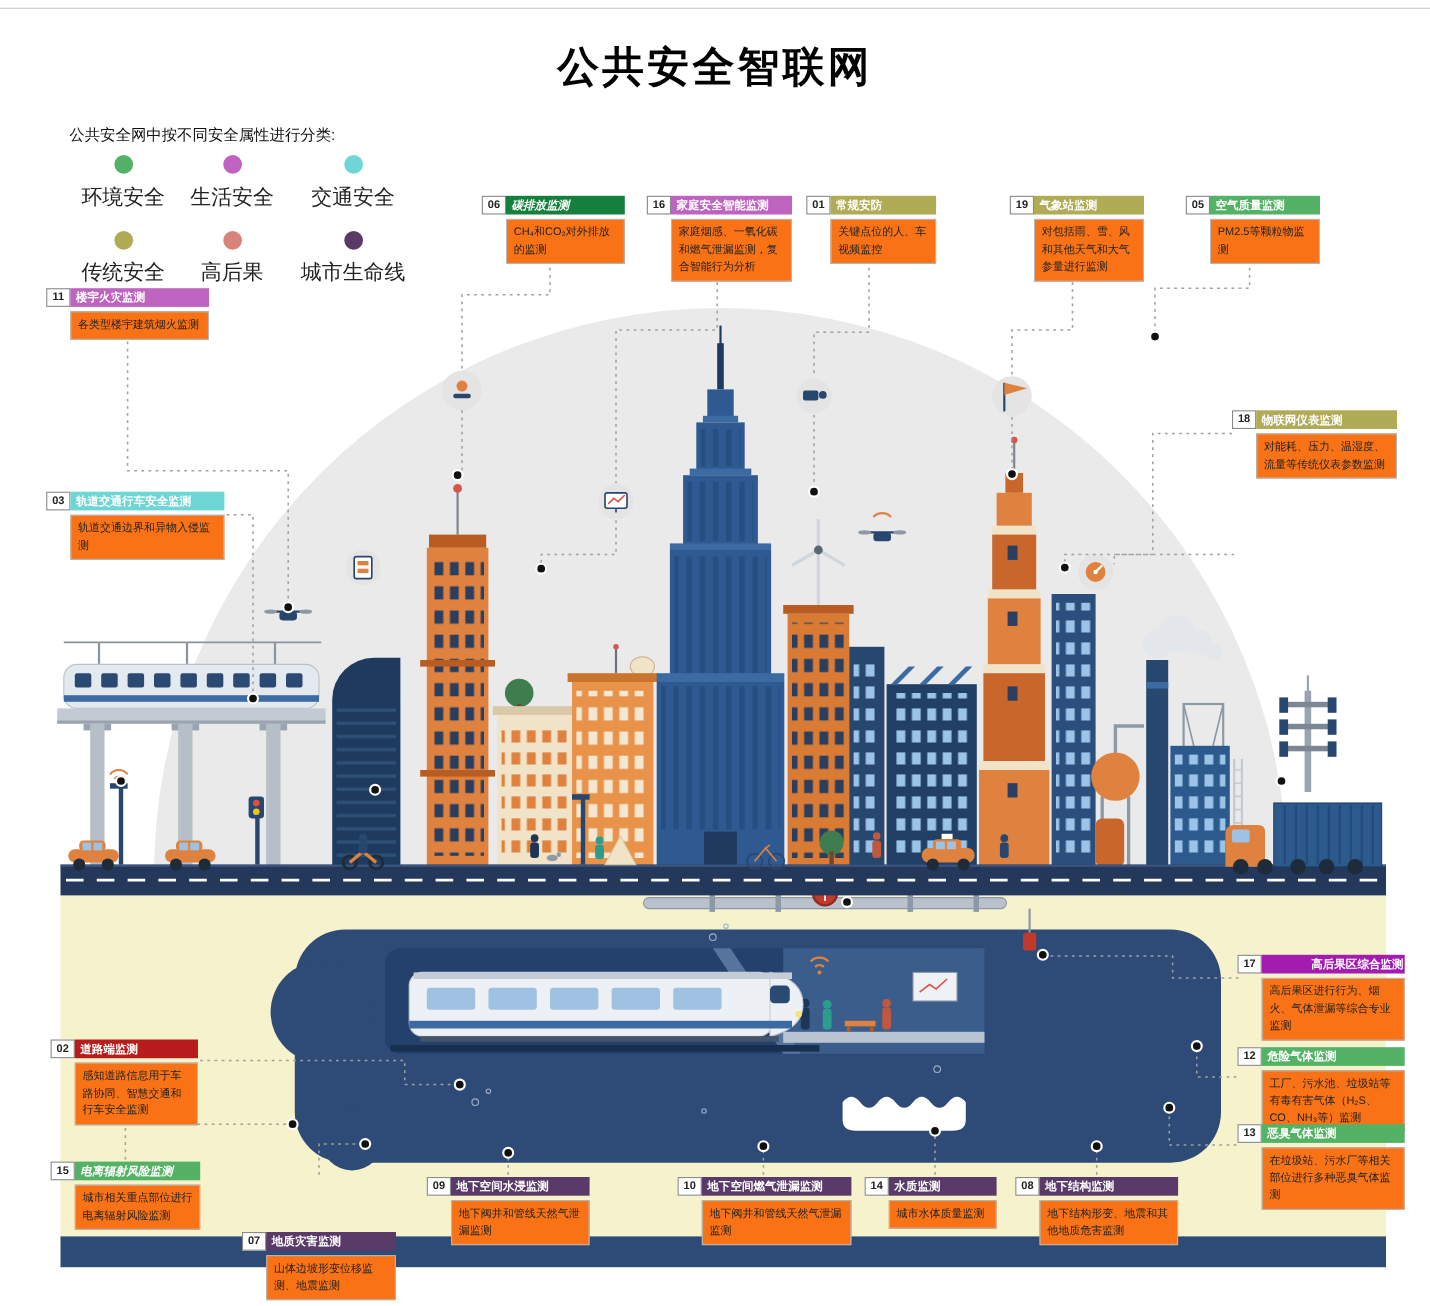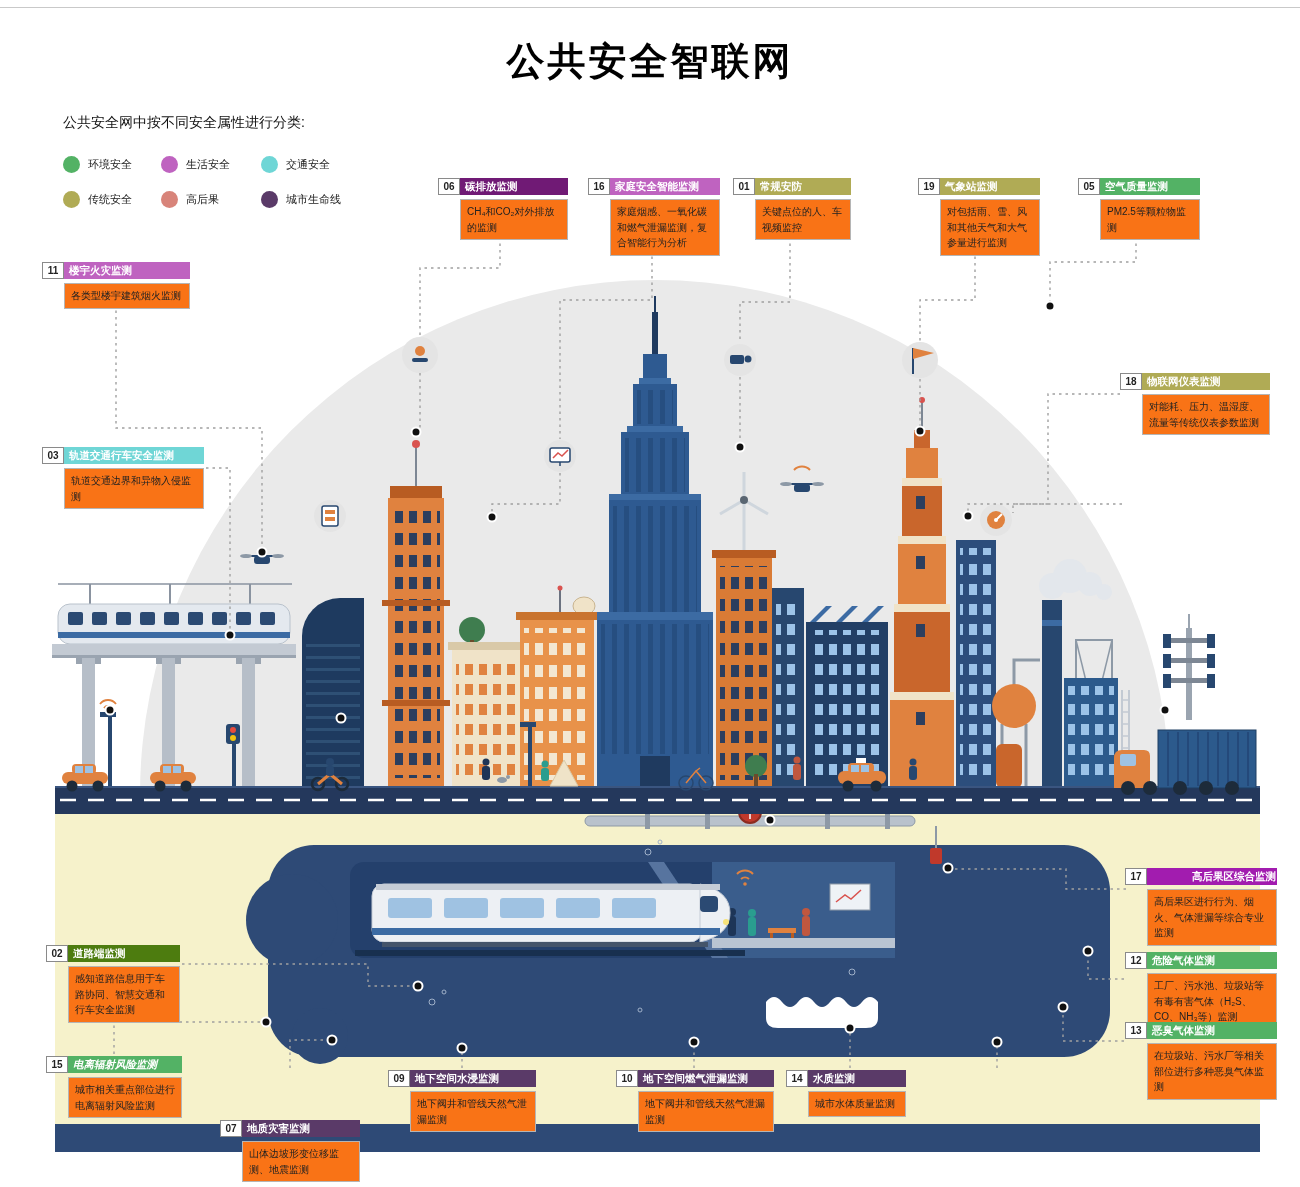--- a/index.html
+++ b/index.html
@@ -2,23 +2,23 @@
 <html><head>
 <meta charset="utf-8">
 <style>
   html,body{margin:0;padding:0;background:#fff;}
   .page{position:relative;width:1300px;height:1187px;overflow:hidden;background:#fff;
         font-family:"Liberation Sans","DejaVu Sans",sans-serif;}
   .topline{position:absolute;top:7px;left:0;width:1300px;border-top:1px solid #c9c9c9;}
   .title{position:absolute;top:36px;left:0;width:1300px;text-align:center;margin:0;
          font-size:38px;font-weight:bold;color:#000;letter-spacing:3px;}
   .legend{position:absolute;left:63px;top:114px;z-index:6;}
-  .legend-title{font-size:14px;color:#111;margin-bottom:24px;}
+  .legend-title{font-size:14px;color:#111;margin-bottom:9px;}
   .legend-grid{display:grid;grid-template-columns:98px 100px 120px;row-gap:18px;}
-  .legend-item{display:flex;align-items:center;gap:8px;font-size:11px;color:#222;}
+  .legend-item{display:flex;align-items:center;gap:8px;font-size:19px;color:#222;flex-direction:column;}
   .dot{width:17px;height:17px;border-radius:50%;flex:0 0 auto;}
   .scene{position:absolute;left:0;top:0;z-index:1;}
   .callout{position:absolute;z-index:5;}
   .co-head{display:flex;height:17px;}
   .co-num{width:22px;background:#fff;border:1px solid #8a8a8a;font-size:10px;font-weight:bold;
           display:flex;align-items:center;justify-content:center;color:#222;box-sizing:border-box;}
   .co-title{flex:1;color:#fff;font-size:10.5px;font-weight:bold;display:flex;align-items:center;
             padding:0 5px;white-space:nowrap;overflow:hidden;}
   .co-desc{margin-top:4px;margin-left:22px;background:#f97316;border:1px solid #b5b5b5;
            font-size:10px;line-height:1.55;padding:4px 6px;color:#222;}
@@ -501,21 +501,21 @@
       <circle cx="1165" cy="710" r="4.5"></circle>
         <circle cx="110" cy="710" r="4.5"></circle>
       <circle cx="341" cy="718" r="4.5"></circle>
         <circle cx="770" cy="820" r="4.5"></circle>
     </g>
   </svg>
 
   <div class="callout" style="left:438px;top:178px;width:130px">
     <div class="co-head">
         <span class="co-num">06</span>
-        <span class="co-title" style="background-color: #701a75;">碳排放监测</span>
+        <span class="co-title" style="background-color: #15803d; font-style: italic;">碳排放监测</span>
       </div>
     <div class="co-desc">CH₄和CO₂对外排放的监测</div>
   </div>
   <div class="callout" style="left:588px;top:178px;width:132px">
     <div class="co-head">
         <span class="co-num">16</span>
         <span class="co-title" style="background-color: rgb(191, 99, 192);">家庭安全智能监测</span>
       </div>
     <div class="co-desc">家庭烟感、一氧化碳和燃气泄漏监测，复合智能行为分析</div>
   </div>
@@ -564,21 +564,21 @@
   <div class="callout" style="left:1125px;top:868px;width:152px">
     <div class="co-head">
         <span class="co-num">17</span>
         <span class="co-title" style="background-color: #a21caf; padding-left: 45px;">高后果区综合监测</span>
       </div>
     <div class="co-desc">高后果区进行行为、烟火、气体泄漏等综合专业监测</div>
   </div>
   <div class="callout" style="left:46px;top:945px;width:134px">
     <div class="co-head">
         <span class="co-num">02</span>
-        <span class="co-title" style="background-color: #4d7c0f; font-family: Liberation Serif, serif;">道路端监测</span>
+        <span class="co-title" style="background-color: #b91c1c; font-family: Liberation Serif, serif;">道路端监测</span>
       </div>
     <div class="co-desc">感知道路信息用于车路协同、智慧交通和行车安全监测</div>
   </div>
   <div class="callout" style="left:1125px;top:952px;width:152px">
     <div class="co-head">
         <span class="co-num">12</span>
         <span class="co-title" style="background-color: rgb(83, 178, 101);">危险气体监测</span>
       </div>
     <div class="co-desc">工厂、污水池、垃圾站等有毒有害气体（H₂S、CO、NH₃等）监测</div>
   </div>
@@ -617,13 +617,20 @@
       </div>
     <div class="co-desc">地下阀井和管线天然气泄漏监测</div>
   </div>
   <div class="callout" style="left:786px;top:1070px;width:120px">
     <div class="co-head">
         <span class="co-num">14</span>
         <span class="co-title" style="background-color: rgb(90, 58, 104);">水质监测</span>
       </div>
     <div class="co-desc">城市水体质量监测</div>
   </div>
+  <div class="callout" style="left:923px;top:1070px;width:148px">
+    <div class="co-head">
+        <span class="co-num">08</span>
+        <span class="co-title" style="background-color: rgb(90, 58, 104);">地下结构监测</span>
+      </div>
+    <div class="co-desc">地下结构形变、地震和其他地质危害监测</div>
+  </div>
 </div>
 
 </body></html>

